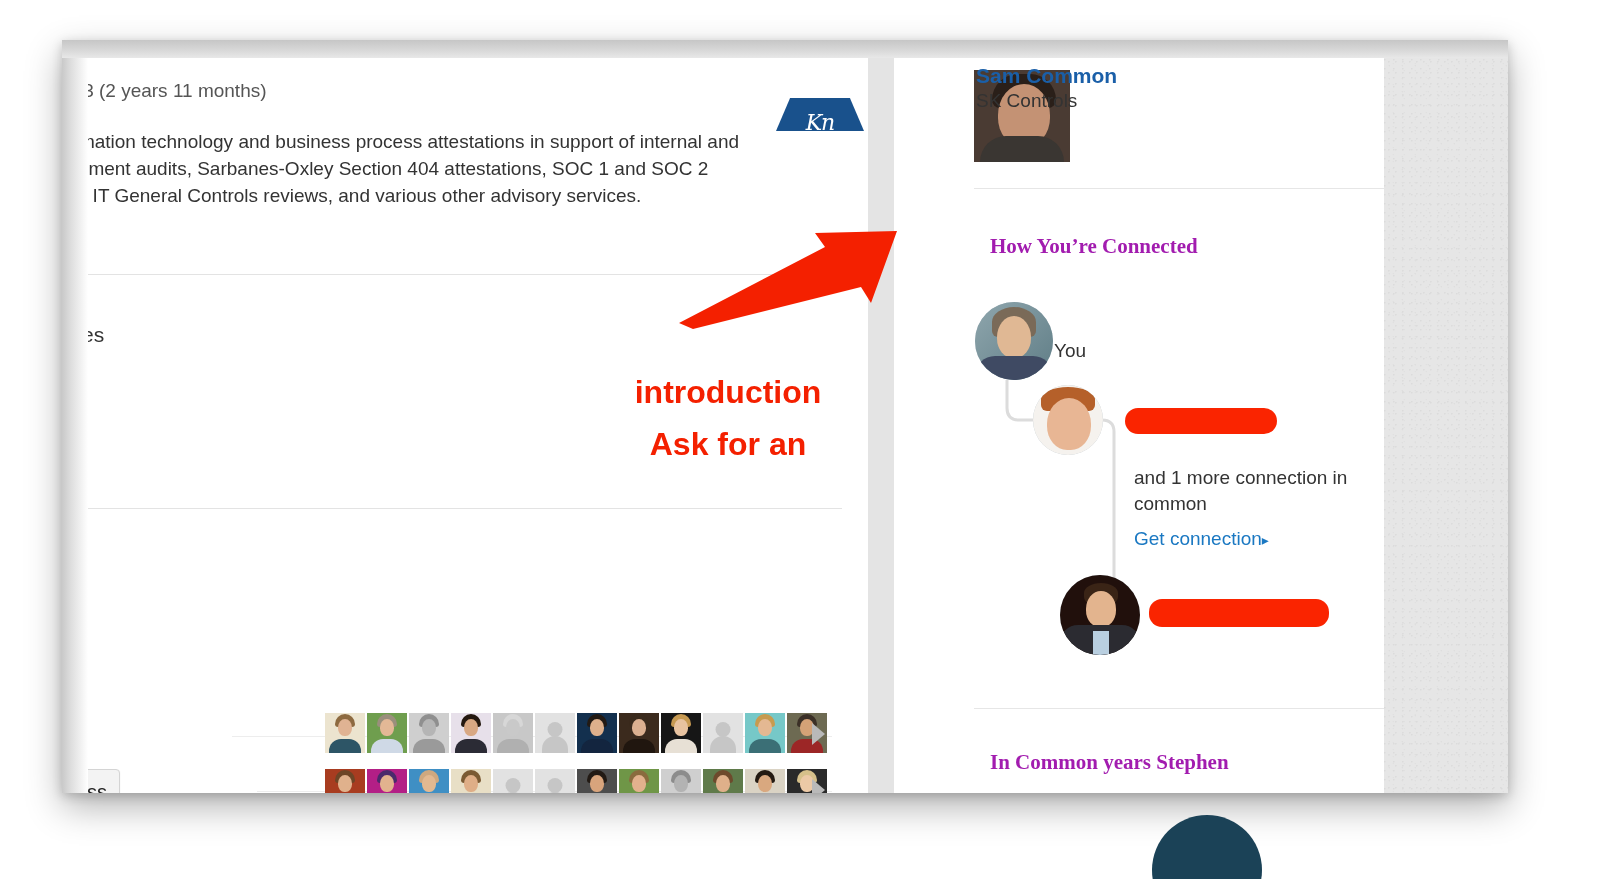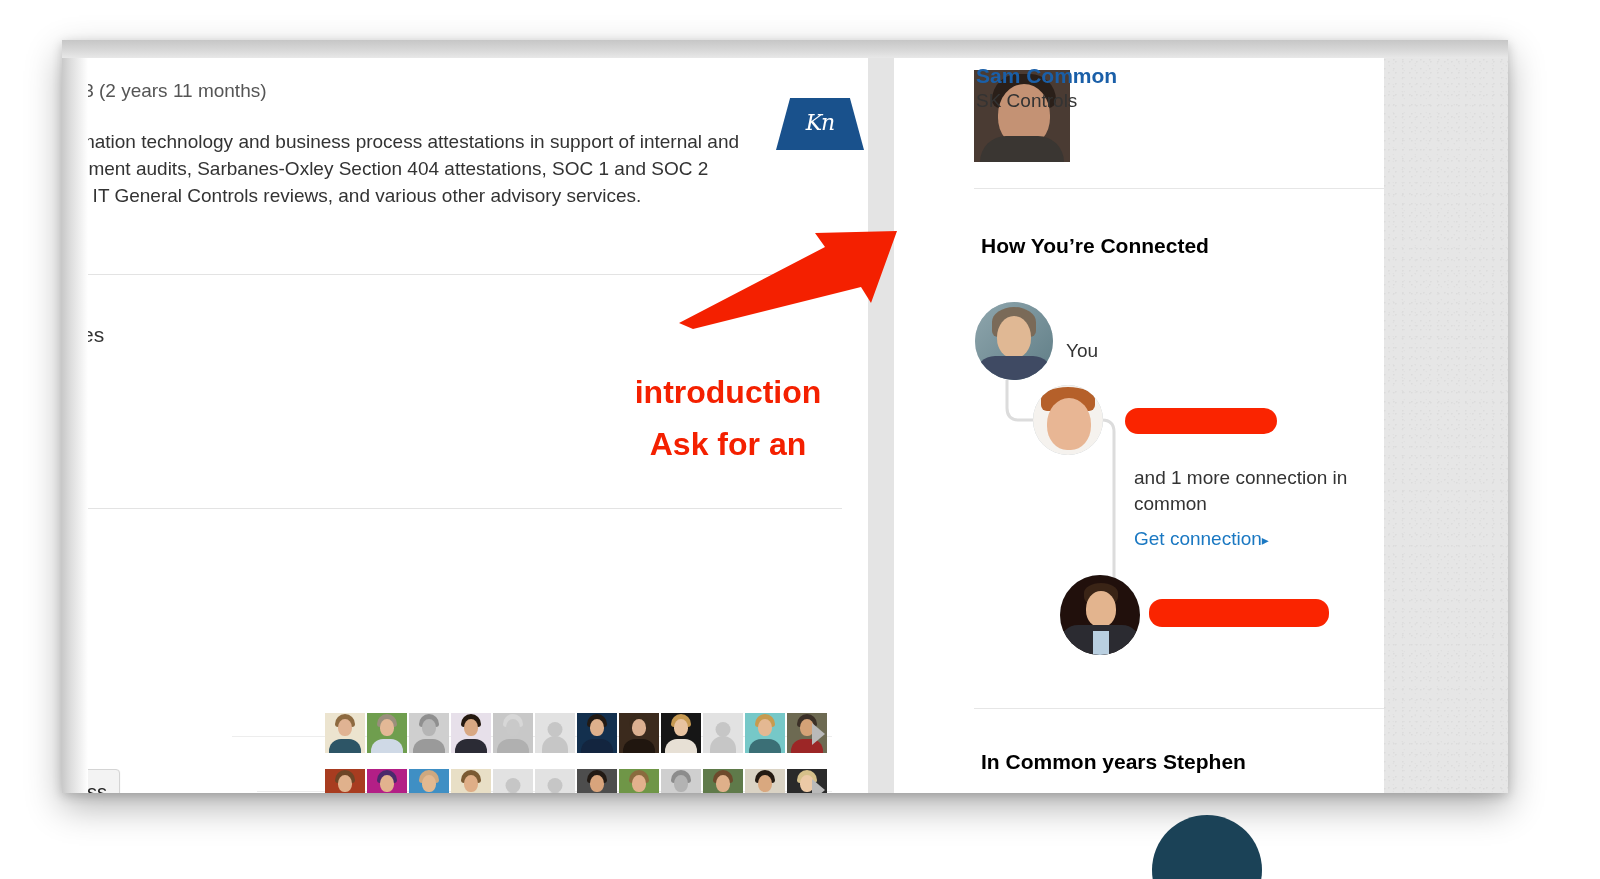--- a/index.html
+++ b/index.html
@@ -57,21 +57,21 @@
   
   .exp-block{ position:absolute; left:-180px; top:0; width:960px; }
   .exp-title{ font-size:20px; color:#333; line-height:26px; padding-left:180px;
               margin-top:-12px; white-space:nowrap; }
   .exp-dates{ font-size:19px; color:#555; line-height:26px; padding-left:180px;
               margin-top:6px; white-space:nowrap; }
   .exp-desc{ font-size:19px; color:#333; line-height:27px; padding-left:180px;
              margin-top:24px; width:1155px; }
 
   .logo-trap{
-    position:absolute; left:714px; top:40px; width:88px; height:52px;
+    position:absolute; left:714px; top:40px; width:88px; height:33px;
     background:#19518c;
     clip-path: polygon(16% 0%, 84% 0%, 100% 100%, 0% 100%);
   }
   .logo-mark{
     position:absolute; left:0; top:0; width:88px; height:48px;
     display:flex; align-items:center; justify-content:center;
     color:#fff; font-size:22px; font-style:italic;
     font-family:"DejaVu Serif", serif; letter-spacing:-1px;
   }
 
@@ -109,21 +109,21 @@
   .r-photo{ position:absolute; left:80px; top:12px; width:96px; height:92px;
             background:#4a3b33; overflow:hidden; }
   .r-photo .face{ position:absolute; left:24px; top:14px; width:52px; height:62px;
                   border-radius:50% 50% 45% 45%; background:#c49274; }
   .r-photo .hair{ position:absolute; left:18px; top:4px; width:64px; height:34px;
                   border-radius:32px 32px 10px 10px; background:#2a1f19; }
   .r-photo .body{ position:absolute; left:6px; bottom:0; width:84px; height:26px;
                   border-radius:26px 26px 0 0; background:#3a3632; }
 
   .r-hr{ position:absolute; left:80px; width:438px; height:1px; background:#e6e6e6; }
-  .r-head{ position:absolute; left:87px; font-size:21px; font-weight:bold; color:#000000; }
+  .r-head{ position:absolute; left:96px; font-size:21px; font-weight:bold; color:#a21caf;font-family:Liberation Serif, serif; }
 
   .av{ position:absolute; border-radius:50%; overflow:hidden; background:#b9c4cc; }
   .av .sky{ position:absolute; inset:0; }
   .av .f{ position:absolute; border-radius:50% 50% 46% 46%; }
   .av .h{ position:absolute; border-radius:50% 50% 6px 6px; }
   .av .sh{ position:absolute; left:0; bottom:0; width:100%; }
 
   .lbl{ position:absolute; font-size:19px; color:#333; }
   .red-bar{ position:absolute; background:#fa2400; border-radius:13px; }
   .mc-text{ position:absolute; font-size:19px; color:#333; line-height:26px; width:240px; }
@@ -319,21 +319,21 @@
         <path d="M113,322 L113,350 Q113,362 125,362 L146,362" stroke="#dcdcdc" stroke-width="3" fill="none"></path>
         <path d="M196,362 L208,362 Q220,362 220,374 L220,552" stroke="#dcdcdc" stroke-width="3" fill="none"></path>
       </svg>
 
       <div class="av" style="left:81px; top:244px; width:78px; height:78px;">
         <div class="sky" style="background:linear-gradient(135deg,#8fa6ad,#5f7d86);"></div>
         <div class="h" style="left:17px; top:5px; width:44px; height:30px; background:#7a6a58;"></div>
         <div class="f" style="left:22px; top:14px; width:34px; height:42px; background:#e0b894;"></div>
         <div class="sh" style="height:24px; background:#3f4a63; border-radius:20px 20px 0 0;"></div>
       </div>
-      <div class="lbl" style="left:172px; top:282px;">You</div>
+      <div class="lbl" style="left:160px; top:282px;">You</div>
 
       <div class="av" style="left:139px; top:327px; width:70px; height:70px;">
         <div class="sky" style="background:#f5f2ee;"></div>
         <div class="h" style="left:8px; top:2px; width:54px; height:24px; background:#b5602a;"></div>
         <div class="f" style="left:14px; top:13px; width:44px; height:52px; background:#e8b694;"></div>
       </div>
       <div class="red-bar" style="left:231px; top:350px; width:152px; height:26px;"></div>
 
       <div class="mc-text" style="left:240px; top:407px;">and 1 more connection in common</div>
       <div class="link" style="left:240px; top:470px;">

